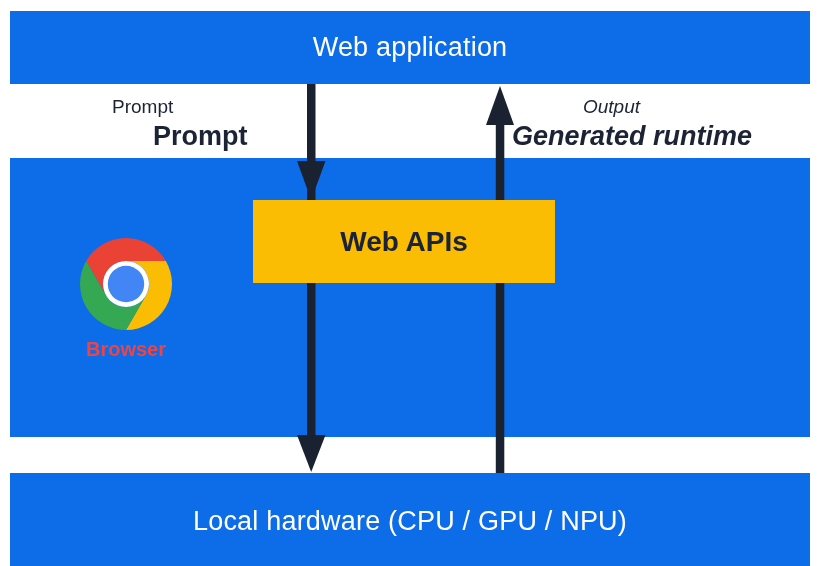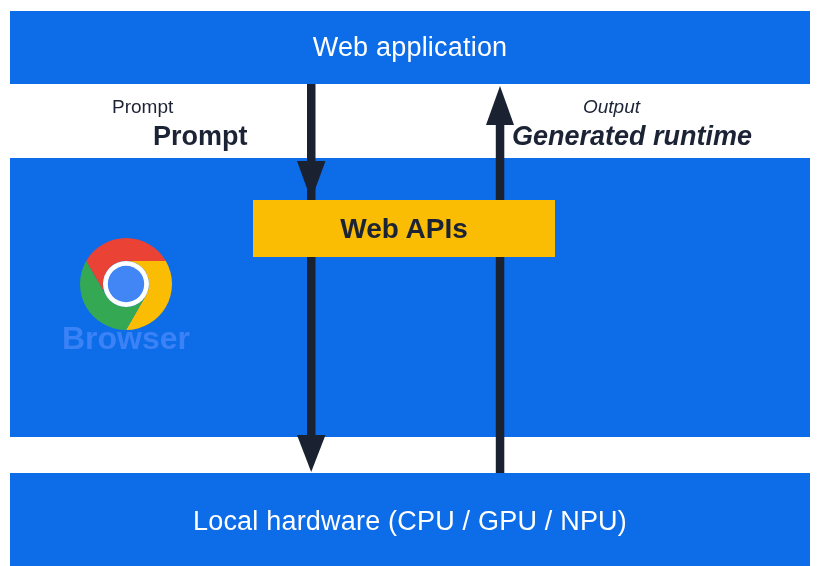--- a/index.html
+++ b/index.html
@@ -55,37 +55,37 @@
     background: #fbbc04;
     color: #1b2335;
     font-weight: bold;
     text-align: center;
     display: flex;
     flex-direction: column;
     align-items: center;
     justify-content: center;
     z-index: 3;
   }
-  .box-webapis { left: 253px; top: 200px; width: 302px; height: 57px; font-size: 28px; }
+  .box-webapis { left: 253px; top: 200px; width: 302px; height: 83px; font-size: 28px; }
   .box-models  { left: 432px; top: 319px; width: 280px; height: 80px; font-size: 25px; line-height: 31px; }
 
   .chrome-logo {
     position: absolute;
     left: 80px; top: 238px;
     width: 92px; height: 92px;
     z-index: 2;
   }
   .browser-label {
     position: absolute;
-    left: 40px; top: 320px;
+    left: 40px; top: 338px;
     width: 172px;
     text-align: center;
-    color: #3b82f6;
+    color: #ef4444;
     font-weight: bold;
-    font-size: 32px;
+    font-size: 20px;
     z-index: 2;
   }
 </style>
 </head>
 <body>
 
 <div class="canvas">
 
   <div class="blue-bar bar-top">
     <span class="bar-title">Web application</span>

